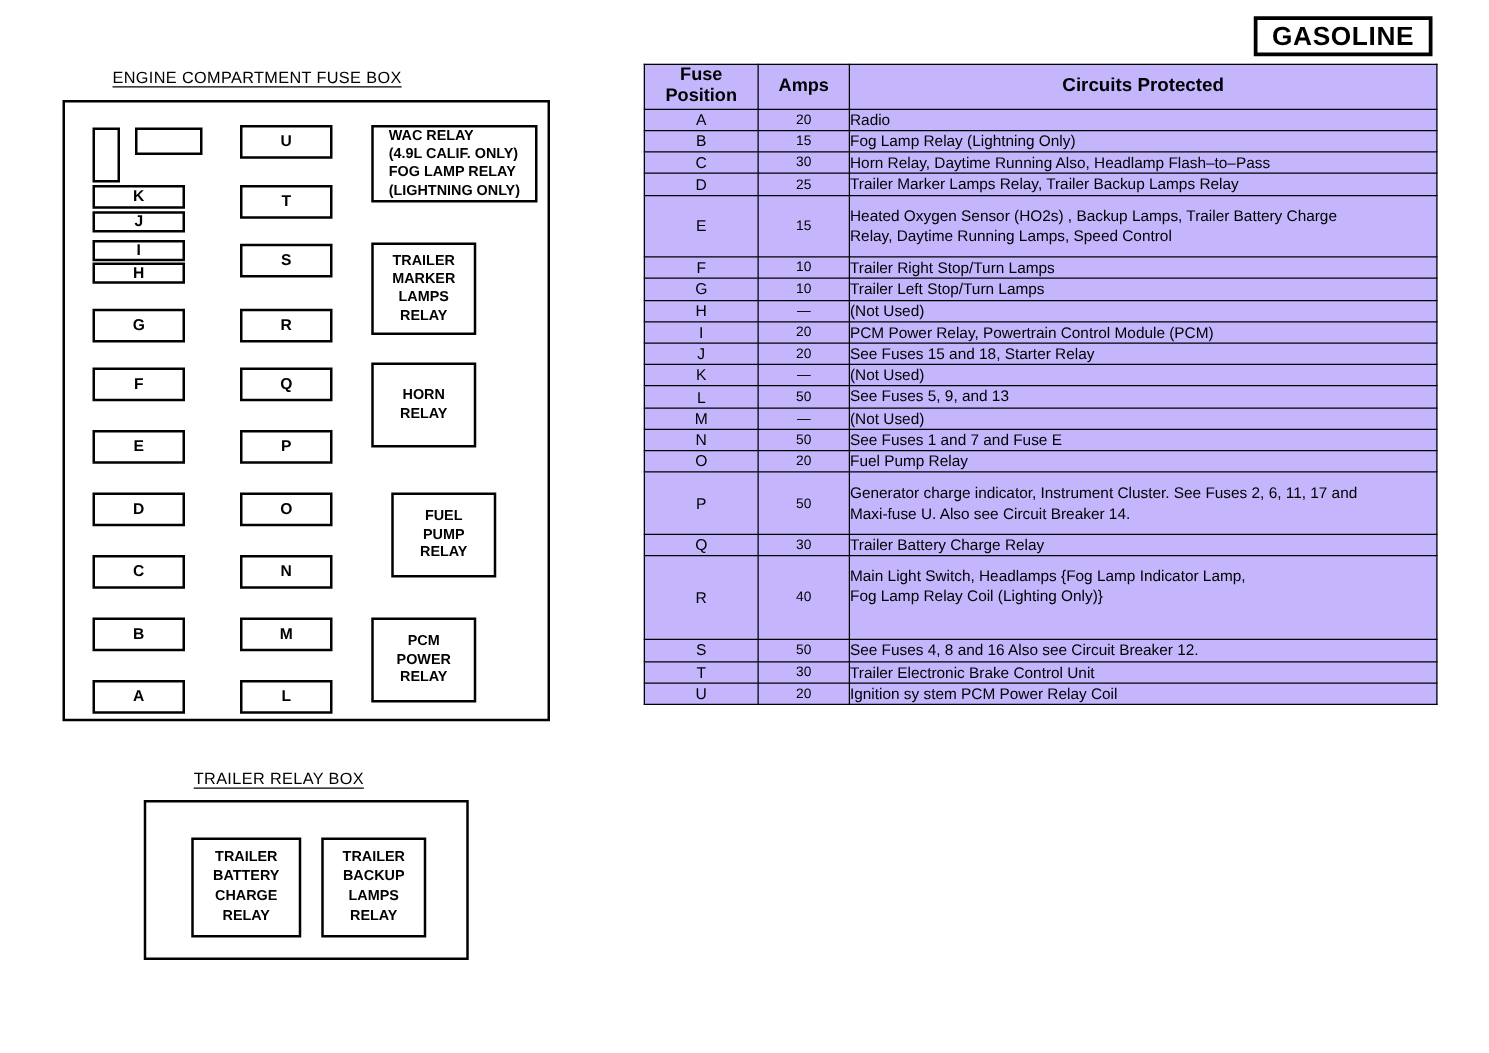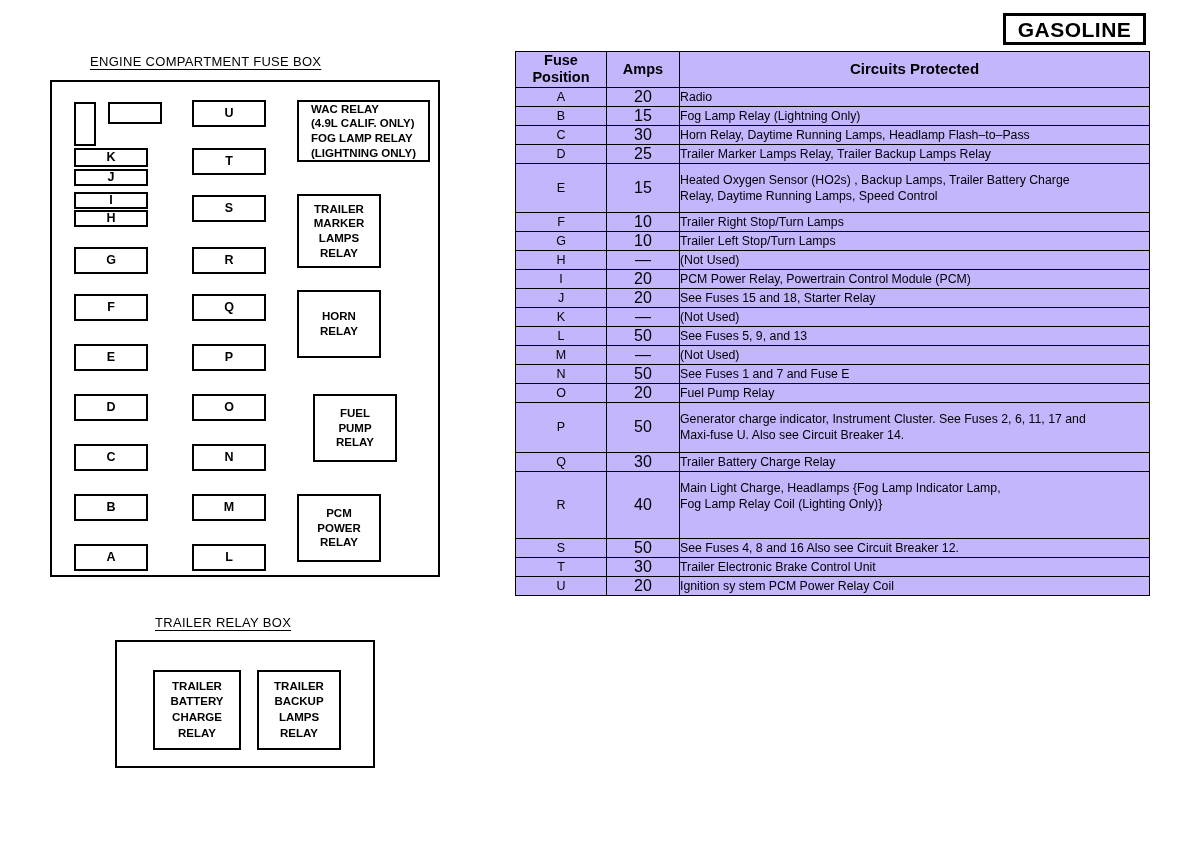--- a/index.html
+++ b/index.html
@@ -156,21 +156,21 @@
   }
   .hdr-cell.circ { font-size: 15px; }
 
   .cell-pos {
     text-align: center;
     font-size: 12.5px;
     padding: 7px 2px;
   }
   .cell-amps {
     text-align: center;
-    font-size: 16px;
+    font-size: 11px;
     padding: 7px 2px;
   }
   .cell-circ {
     text-align: left;
     font-size: 12.3px;
     line-height: 1.32;
     padding: 7px 0 7px 9px;
     white-space: pre-line;
   }
   tr.r-tall .cell-circ,
@@ -324,21 +324,21 @@
           <td class="cell-circ">Radio</td>
         </tr>
         <tr class="">
           <td class="cell-pos">B</td>
           <td class="cell-amps">15</td>
           <td class="cell-circ"> Fog Lamp Relay (Lightning Only)</td>
         </tr>
         <tr class="">
           <td class="cell-pos">C</td>
           <td class="cell-amps">30</td>
-          <td class="cell-circ">Horn Relay, Daytime Running Lamps, Headlamp Flash–to–Pass</td>
+          <td class="cell-circ">Horn Relay, Daytime Running Also, Headlamp Flash–to–Pass</td>
         </tr>
         <tr class="">
           <td class="cell-pos">D</td>
           <td class="cell-amps">25</td>
           <td class="cell-circ">Trailer Marker Lamps Relay, Trailer Backup Lamps Relay</td>
         </tr>
         <tr class="r-tall">
           <td class="cell-pos">E</td>
           <td class="cell-amps">15</td>
           <td class="cell-circ">Heated Oxygen Sensor (HO2s) , Backup Lamps, Trailer Battery Charge
@@ -401,21 +401,21 @@
 Maxi-fuse U.  Also see Circuit Breaker 14.</td>
         </tr>
         <tr class="">
           <td class="cell-pos">Q</td>
           <td class="cell-amps">30</td>
           <td class="cell-circ">Trailer Battery Charge Relay</td>
         </tr>
         <tr class="r-tall r-extra">
           <td class="cell-pos">R</td>
           <td class="cell-amps">40</td>
-          <td class="cell-circ">Main Light Charge, Headlamps {Fog Lamp Indicator Lamp,
+          <td class="cell-circ">Main Light Switch, Headlamps {Fog Lamp Indicator Lamp,
 Fog Lamp Relay Coil (Lighting Only)}</td>
         </tr>
         <tr class="">
           <td class="cell-pos">S</td>
           <td class="cell-amps">50</td>
           <td class="cell-circ">See Fuses 4, 8 and 16  Also see Circuit Breaker 12.</td>
         </tr>
         <tr class="">
           <td class="cell-pos">T</td>
           <td class="cell-amps">30</td>

